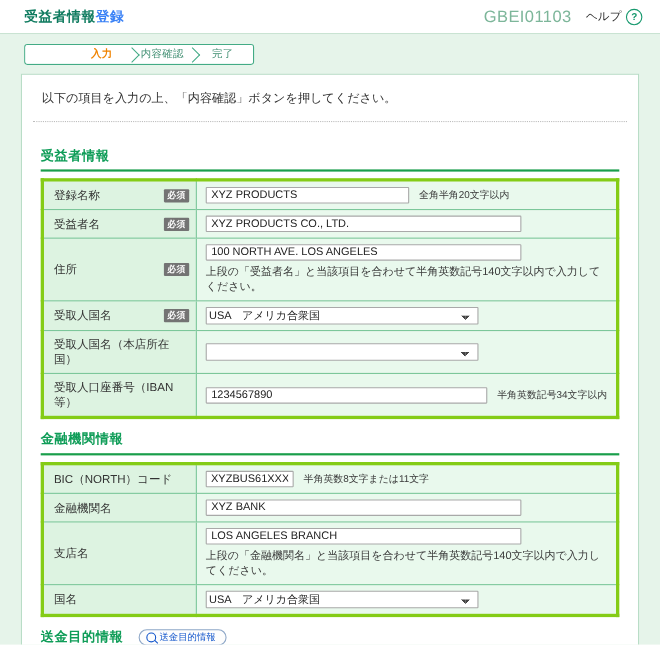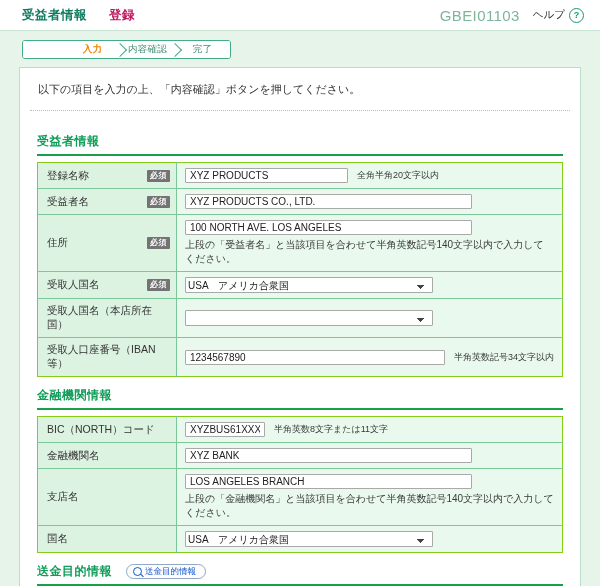--- a/index.html
+++ b/index.html
@@ -28,22 +28,21 @@
   }
   .title-main {
     font-size: 12.5px;
     font-weight: bold;
     color: #0f7b5f;
     letter-spacing: .5px;
   }
   .title-sub {
     font-size: 12.5px;
     font-weight: bold;
-    color: #be185d;
-    margin-left: 22px;
+    color: #3b82f6;
     letter-spacing: .5px;
   }
   .topbar-right {
     margin-left: auto;
     display: flex;
     align-items: center;
     gap: 13px;
   }
   .screen-id {
     font-size: 15px;
@@ -181,21 +180,21 @@
     background: #1155cc;
     bottom: -1px; right: -3px;
     transform: rotate(45deg);
   }
 
   
   table.form {
     width: 100%;
     border-collapse: collapse;
     table-layout: fixed;
-    border: 1px solid #84cc16;
+    border: 3px solid #84cc16;
   }
   table.form tr + tr td, table.form tr + tr th {
     border-top: 1px solid #7cc79a;
     margin-left: 36px;
   }
   table.form th {
     width: 123px;
     background: #ddf3e1;
     text-align: left;
     font-weight: normal;
@@ -236,21 +235,21 @@
     font-family: "Liberation Sans", "DejaVu Sans", sans-serif;
     font-size: 10px;
     color: #222;
     border: 1px solid #a9a9a9;
     background: #ffffff;
     height: 15px;
     padding: 0 4px;
     box-sizing: border-box;
     border-radius: 1px;
   }
-  .w-reg   { width: 163px; }
+  .w-reg   { width: 185px; }
   .w-long  { width: 287px; }
   .w-bic   { width: 80px; }
   .w-iban  { width: 288px; }
   .hint {
     font-size: 9px;
     color: #3a3a3a;
     white-space: nowrap;
   }
   .note {
     font-size: 10px;

